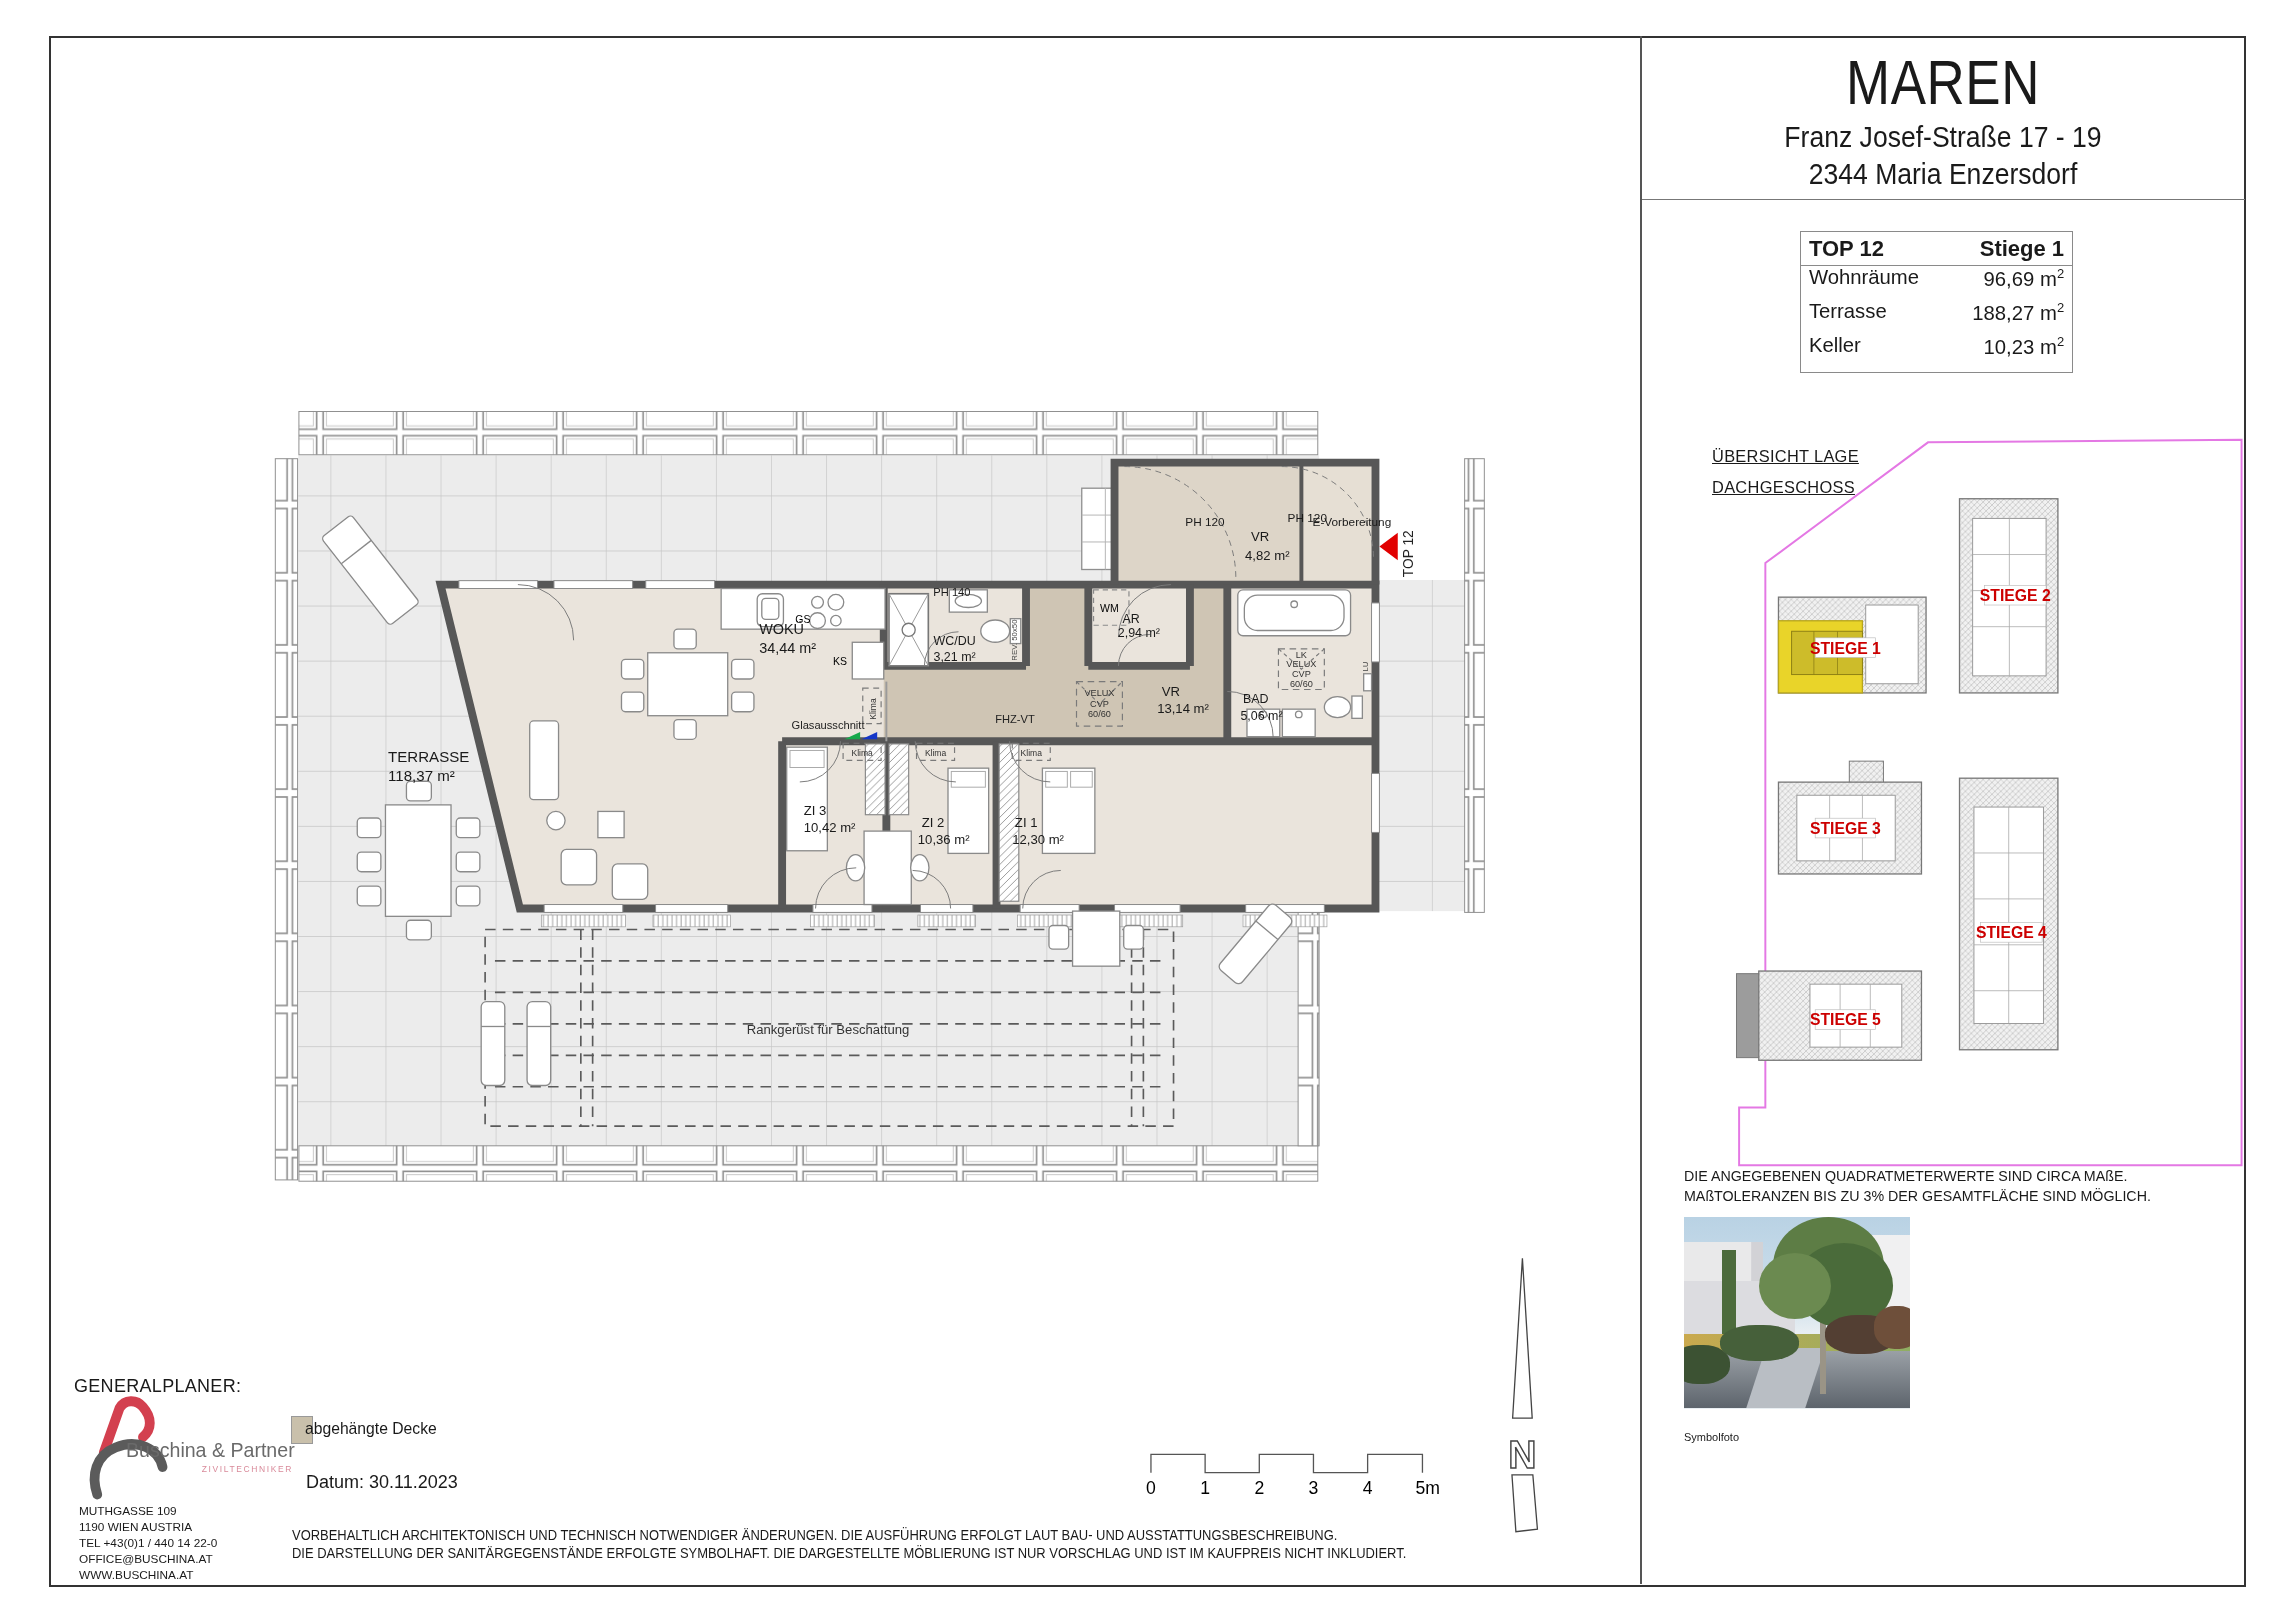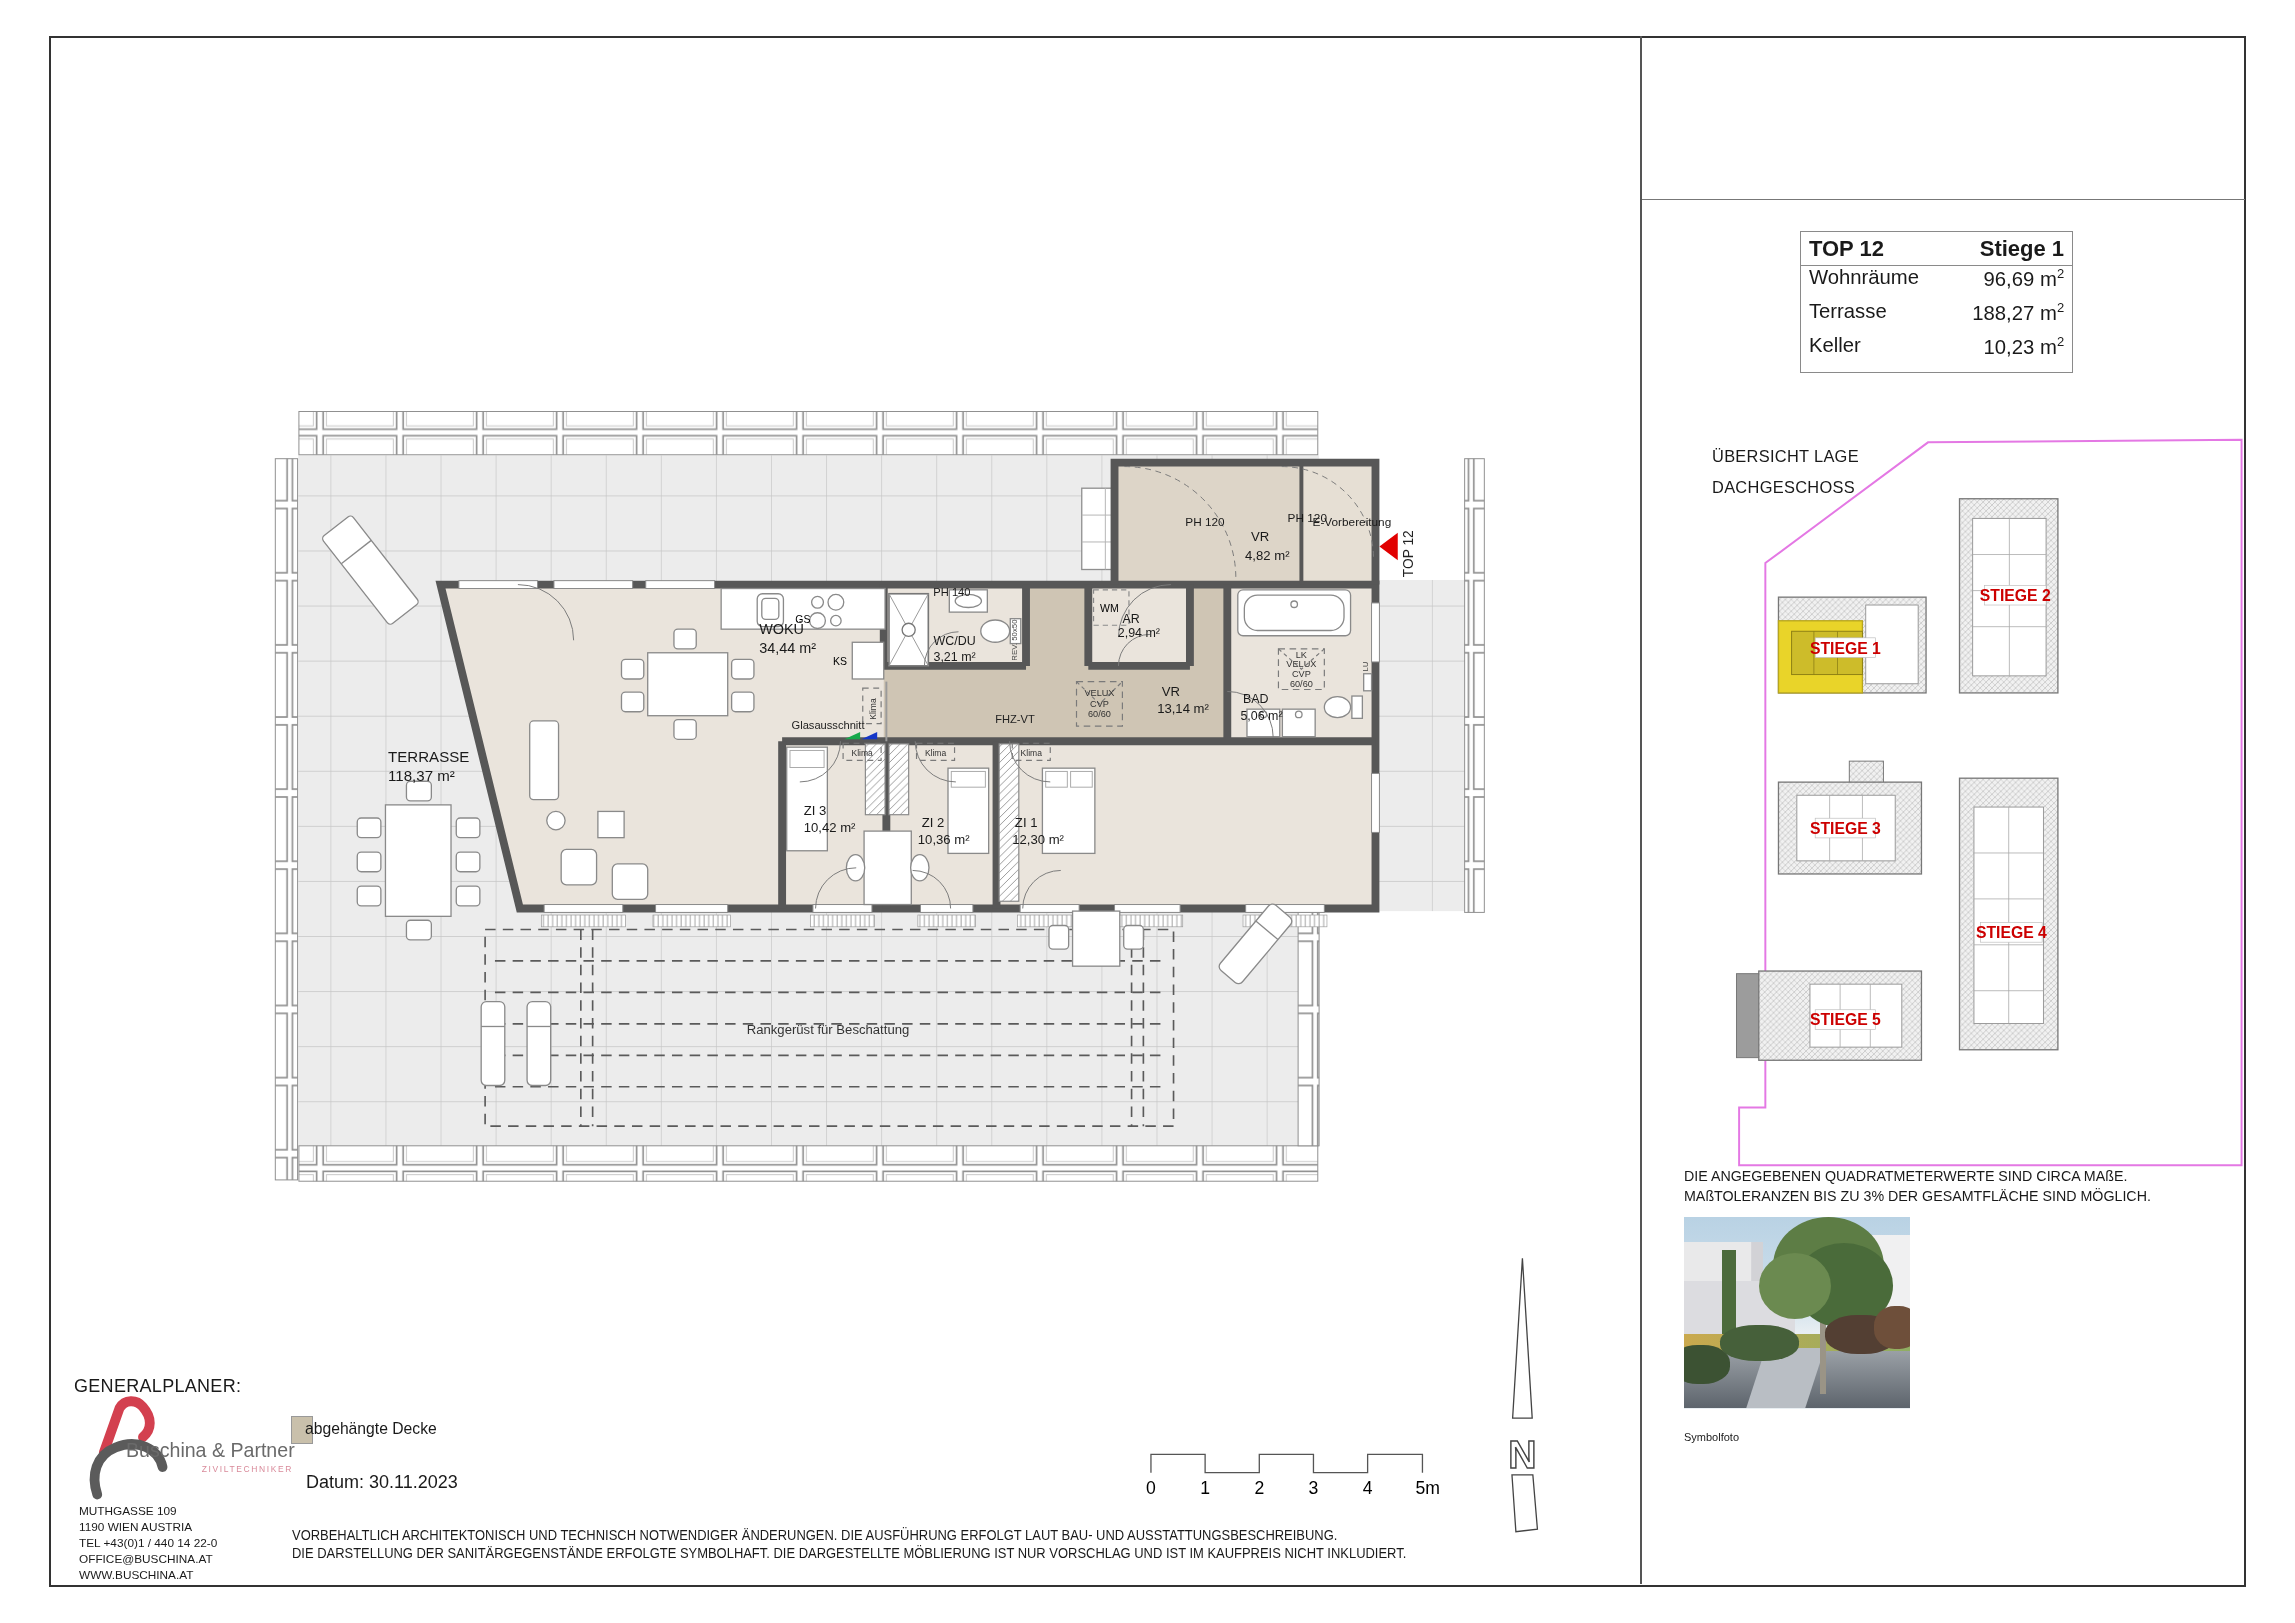--- a/index.html
+++ b/index.html
@@ -8,21 +8,21 @@
   #border-frame{left:49px;top:36px;width:2193px;height:1547px;border:2px solid #333;}
   #panel-divider{left:1640px;top:36px;height:1548px;border-left:2px solid #555;}
   #header-block{left:1642px;top:46px;width:602px;text-align:center;}
   #project-title{font-size:63px;letter-spacing:0.7px;transform:scaleX(.84);transform-origin:center;white-space:nowrap;}
   .addr{font-size:29.5px;transform:scaleX(.9);transform-origin:center;white-space:nowrap;line-height:37px;}
   #header-rule{left:1642px;top:199px;width:603px;border-top:1.3px solid #777;}
   #unit-table{left:1800px;top:231px;width:271px;height:140px;border:1.3px solid #8a8a8a;background:#fff;}
   #unit-table .thead{display:flex;justify-content:space-between;align-items:center;height:33px;border-bottom:1.3px solid #8a8a8a;padding:0 7.9px;font-weight:bold;font-size:22px;}
   #unit-table .trow{display:flex;justify-content:space-between;align-items:flex-start;height:34px;padding:0 7.9px;font-size:20.3px;}
   #unit-table sup{font-size:13px;}
-  #site-title{left:1712px;top:441px;font-size:16.4px;line-height:31px;letter-spacing:0.3px;}
+  #site-title{left:1712px;top:441px;font-size:16.4px;line-height:31px;letter-spacing:0.3px;text-decoration:underline;}
   #right-note{left:1684px;top:1166px;font-size:15px;line-height:19.7px;transform:scaleX(.95);transform-origin:left;white-space:nowrap;}
   #symbolfoto{left:1684px;top:1217px;width:226px;height:192px;overflow:hidden;background:linear-gradient(#b9d2e4 0%,#cfe0ec 45%,#e8eef2 60%);}
   #symbolfoto .bldg-l{position:absolute;left:0;top:25px;width:79px;height:98px;background:#e9e9ea;box-shadow:inset -11.8px 0 0 #d2d2d6;}
   #symbolfoto .bldg-l2{position:absolute;left:0;top:64px;width:111px;height:72px;background:#dcdce0;}
   #symbolfoto .bldg-r{position:absolute;right:0;top:18.4px;width:56px;height:125px;background:#f0f0f1;}
   #symbolfoto .green-wall{position:absolute;left:38px;top:33px;width:14.4px;height:85px;background:#4c6b3c;}
   #symbolfoto .grass{position:absolute;left:0;top:117px;width:226px;height:26px;background:linear-gradient(90deg,#caa94e,#8fae62);}
   #symbolfoto .road{position:absolute;left:0;top:134px;width:226px;height:57px;background:linear-gradient(#9aa0a6,#5d646c);}
   #symbolfoto .path{position:absolute;left:72px;top:131px;width:59px;height:60px;background:#b9bec4;transform:skewX(-18deg);}
   #symbolfoto .tree{position:absolute;border-radius:50%;}
@@ -38,20 +38,25 @@
   svg text{font-family:"Liberation Sans",sans-serif;}
   .rlabel{fill:#c00;font-weight:bold;font-size:24px;}
 </style>
 </head>
 <body>
 
 <div id="sheet">
   <div class="abs" id="border-frame"></div>
   <div class="abs" id="panel-divider"></div>
 
+  <div class="abs" id="header-block">
+    <div id="project-title">MAREN</div>
+    <div class="addr">Franz Josef-Straße 17 - 19</div>
+    <div class="addr">2344  Maria Enzersdorf</div>
+  </div>
   <div class="abs" id="header-rule"></div>
 
   <div class="abs" id="unit-table">
     <div class="thead">
       <span>TOP 12</span>
       <span>Stiege 1</span>
     </div>
     <div class="trow">
       <span>Wohnräume</span>
       <span><span>96,69</span> <span>m</span><sup>2</sup></span>

